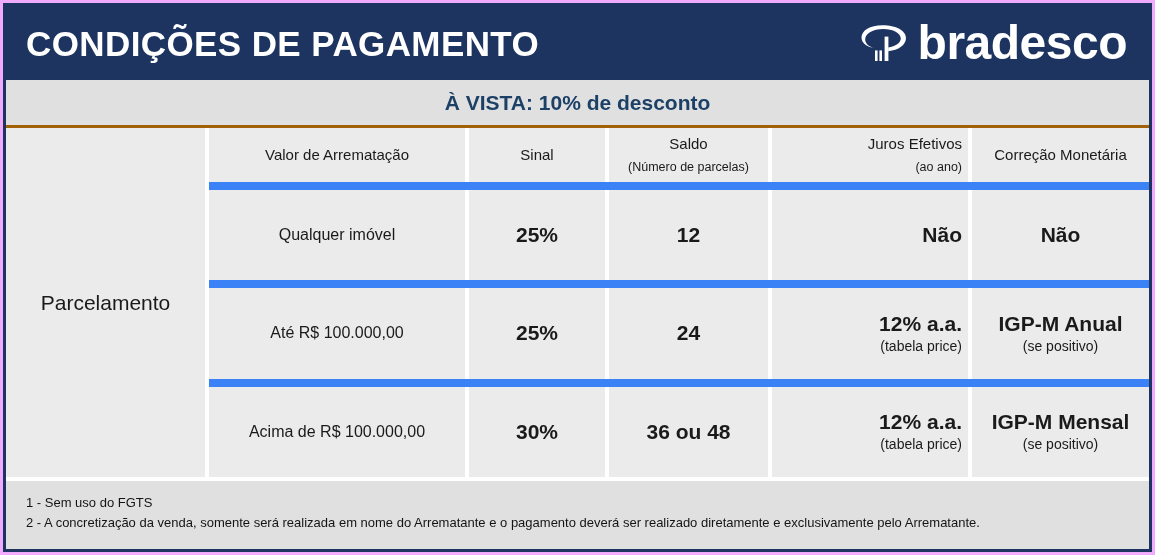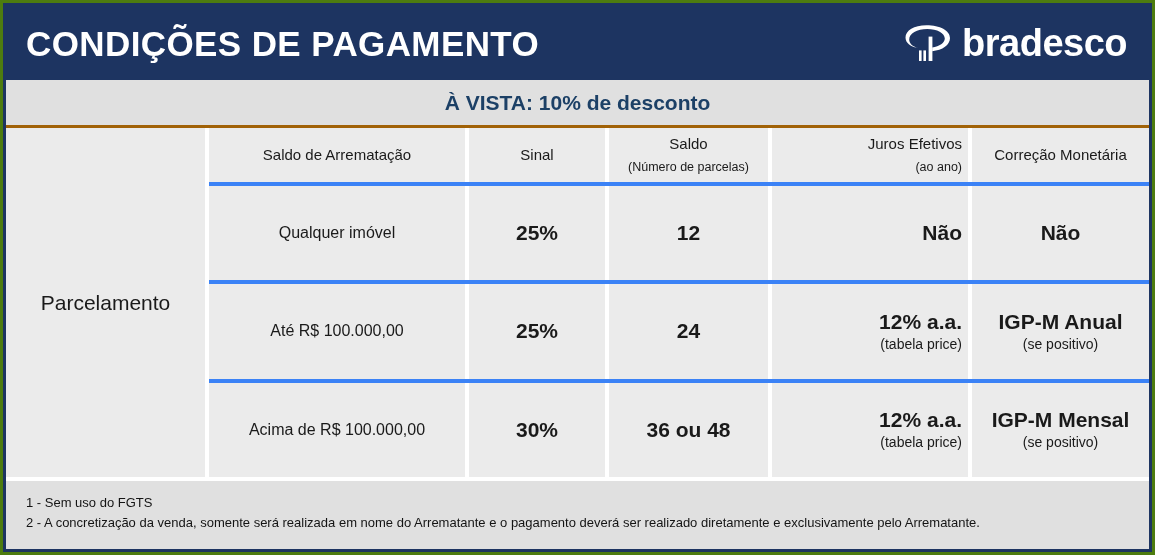--- a/index.html
+++ b/index.html
@@ -10,21 +10,21 @@
   body {
     font-family: "Liberation Sans", sans-serif;
     -webkit-font-smoothing: antialiased;
   }
 
   .page {
     position: relative;
     width: 1155px;
     height: 555px;
     box-sizing: border-box;
-    background: #4d7c0f;
+    background: #f0abfc;
     overflow: hidden;
     text-decoration: underline;
   }
 
   
   .frame {
     position: absolute;
     left: 3px;
     top: 3px;
     width: 1149px;
@@ -59,21 +59,21 @@
     align-items: center;
     gap: 8px;
   }
   .brand-mark {
     display: block;
     width: 52px;
     height: 46px;
   }
   .brand-text {
     color: #ffffff;
-    font-size: 38px;
+    font-size: 48px;
     font-weight: bold;
     letter-spacing: -0.5px;
     line-height: 1;
   }
 
   
   .subtitle-band {
     flex: 0 0 48px;
     background: #e0e0e0;
     display: flex;
@@ -119,21 +119,21 @@
     display: flex;
     flex-direction: column;
     min-width: 0;
   }
   .grid-row {
     display: flex;
     min-width: 0;
   }
   .grid-row.head { flex: 0 0 54px; }
   .grid-row.body { flex: 1 1 0; }
-  .grid-row + .grid-row { border-top: 4px solid #3b82f6; }
+  .grid-row + .grid-row { border-top: 8px solid #3b82f6; }
 
   .cell {
     background: #ebebeb;
     display: flex;
     flex-direction: column;
     align-items: center;
     justify-content: center;
     box-sizing: border-box;
     text-align: center;
     padding: 2px 6px;
@@ -226,21 +226,21 @@
     <div class="table-area">
 
       <div class="rowlabel-col">
         <span class="rowlabel-text">Parcelamento</span>
       </div>
 
       <div class="grid-col">
 
         <div class="grid-row head">
           <div class="cell c-valor">
-            <span class="main">Saldo de Arrematação</span>
+            <span class="main">Valor de Arrematação</span>
           </div>
           <div class="cell c-sinal">
             <span class="main">Sinal</span>
           </div>
           <div class="cell c-saldo">
             <span class="main">Saldo</span>
             <span class="sub">(Número de parcelas)</span>
           </div>
           <div class="cell c-juros">
             <span class="main">Juros Efetivos</span>

